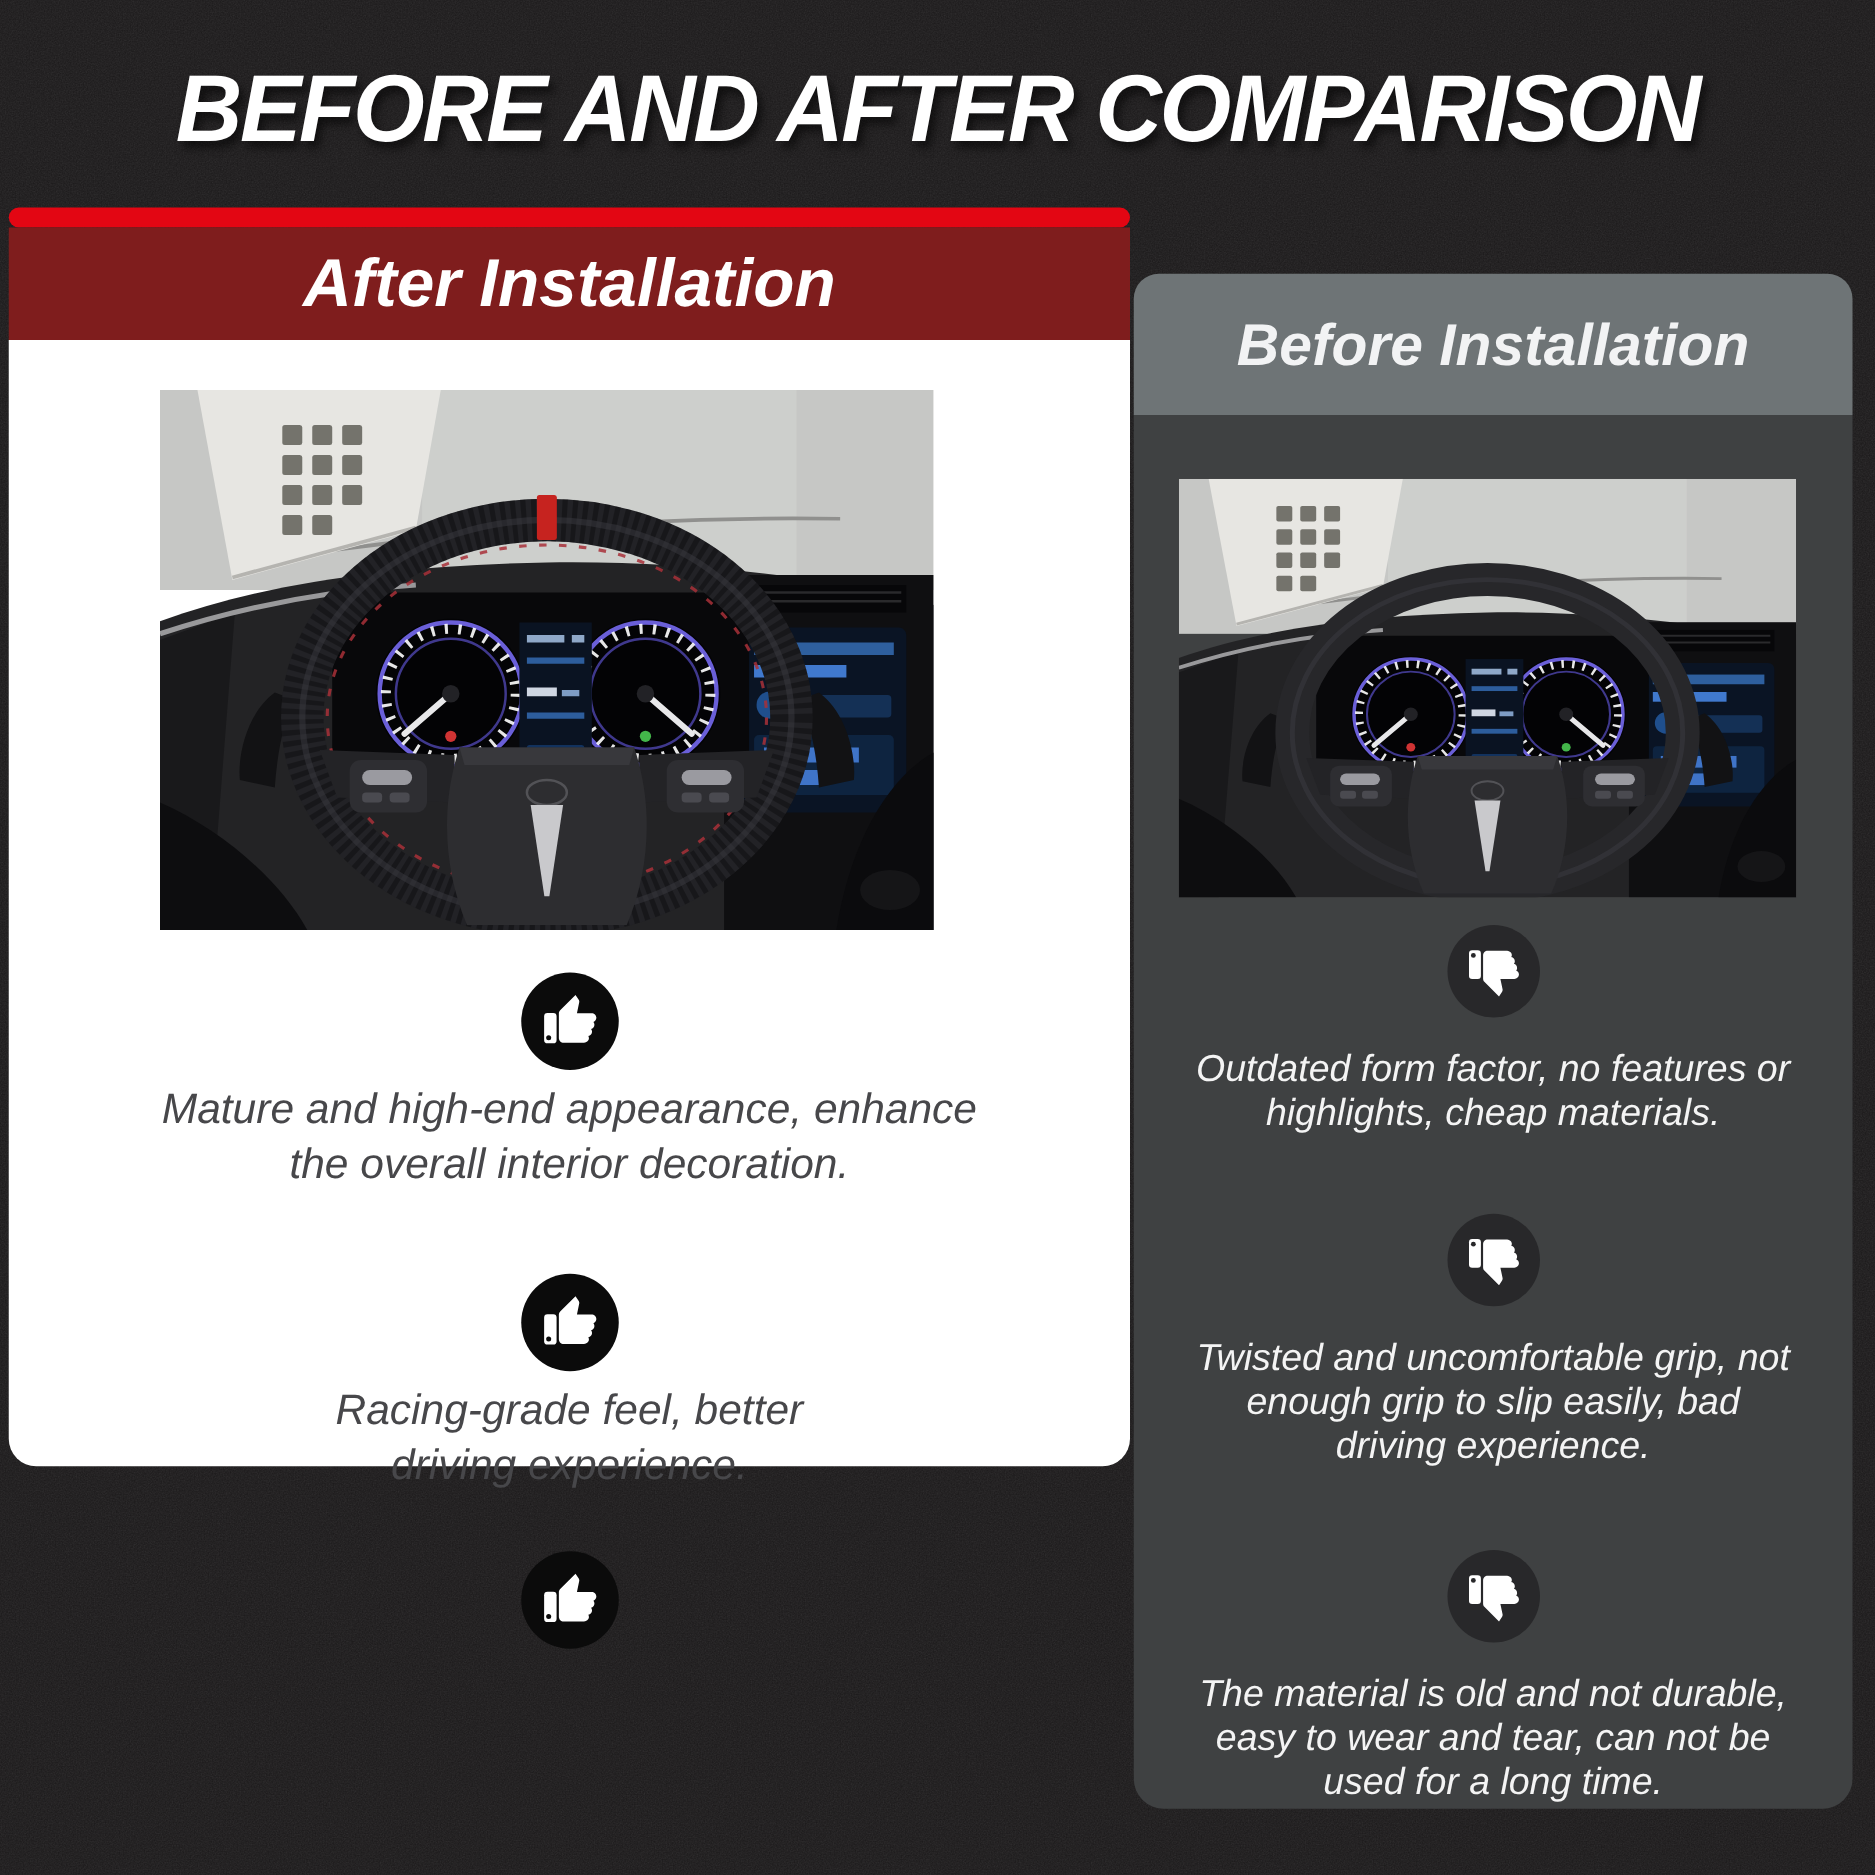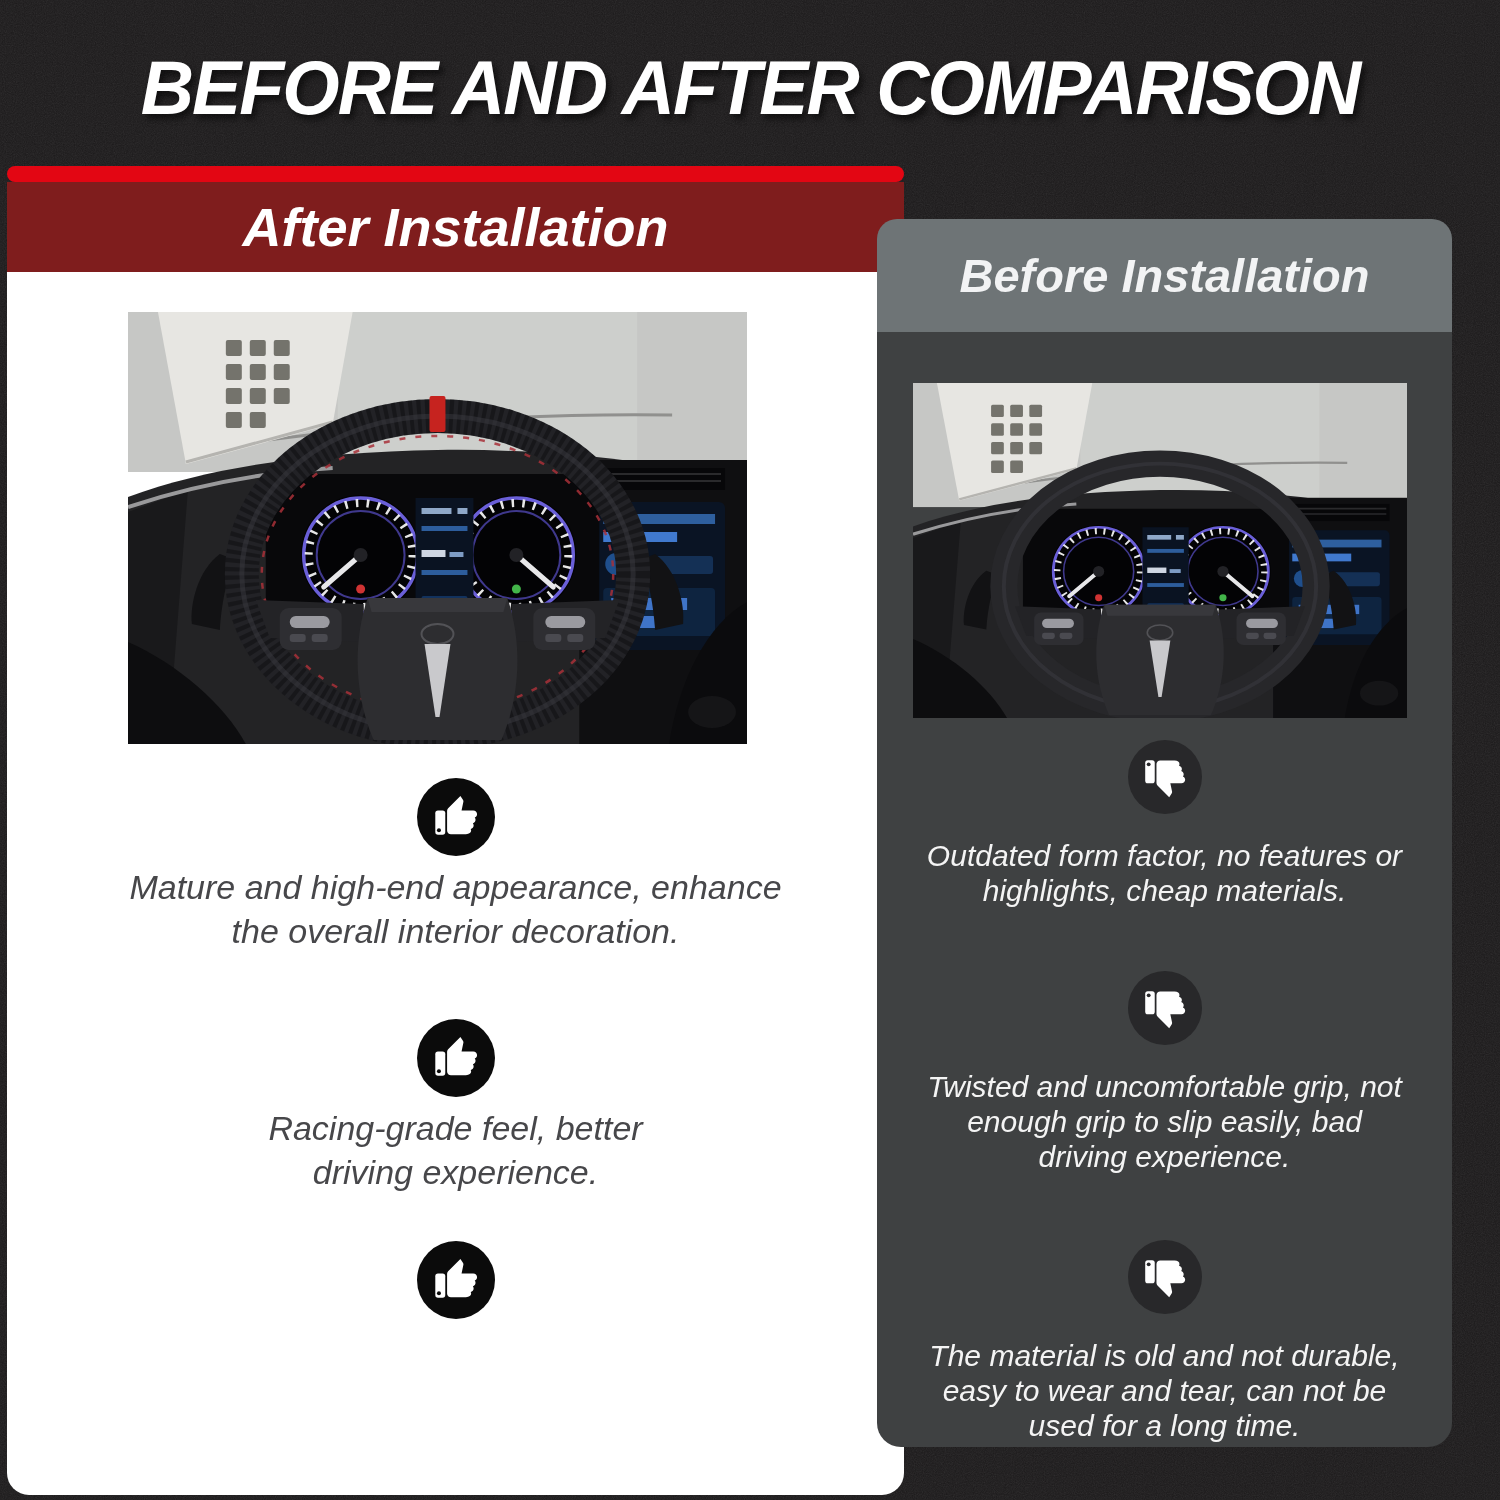--- a/index.html
+++ b/index.html
@@ -21,28 +21,28 @@
   .panel-left{position:absolute;left:7px;top:166px;width:897px;z-index:1;}
   .red-bar{height:16px;background:#e30613;border-radius:8px;}
   .after-header{
     height:90px;background:#7f1d1d;
     display:flex;align-items:center;justify-content:center;
   }
   .after-header h2{
     margin:0;color:#ffffff;font-size:54px;font-weight:600;font-style:italic;
   }
   .after-body{
-    position:relative;height:1223px;background:#ffffff;
+    position:relative;height:901px;background:#ffffff;
     border-radius:0 0 22px 22px;
   }
   .photo{position:absolute;overflow:hidden;}
   .photo svg{display:block;width:100%;height:100%;}
   .photo--after{left:121px;top:40px;width:619px;height:432px;}
   
-  .panel-right{position:absolute;left:877px;top:219px;width:575px;z-index:1;}
+  .panel-right{position:absolute;left:907px;top:219px;width:575px;z-index:1;}
   .before-header{
     height:113px;background:#6e7476;border-radius:20px 20px 0 0;
     display:flex;align-items:center;justify-content:center;
   }
   .before-header h2{
     margin:0;color:#f2f3f4;font-size:47px;font-weight:600;font-style:italic;
   }
   .before-body{
     position:relative;height:1115px;background:#3f4142;
     border-radius:0 0 24px 24px;

